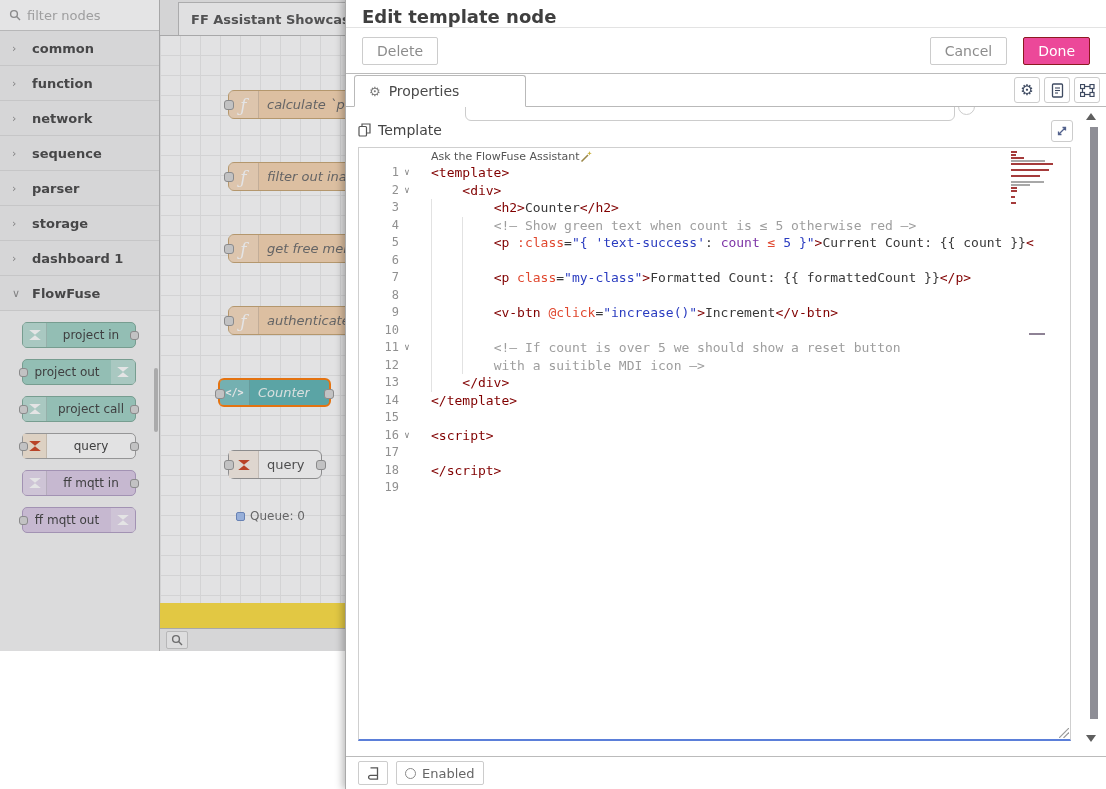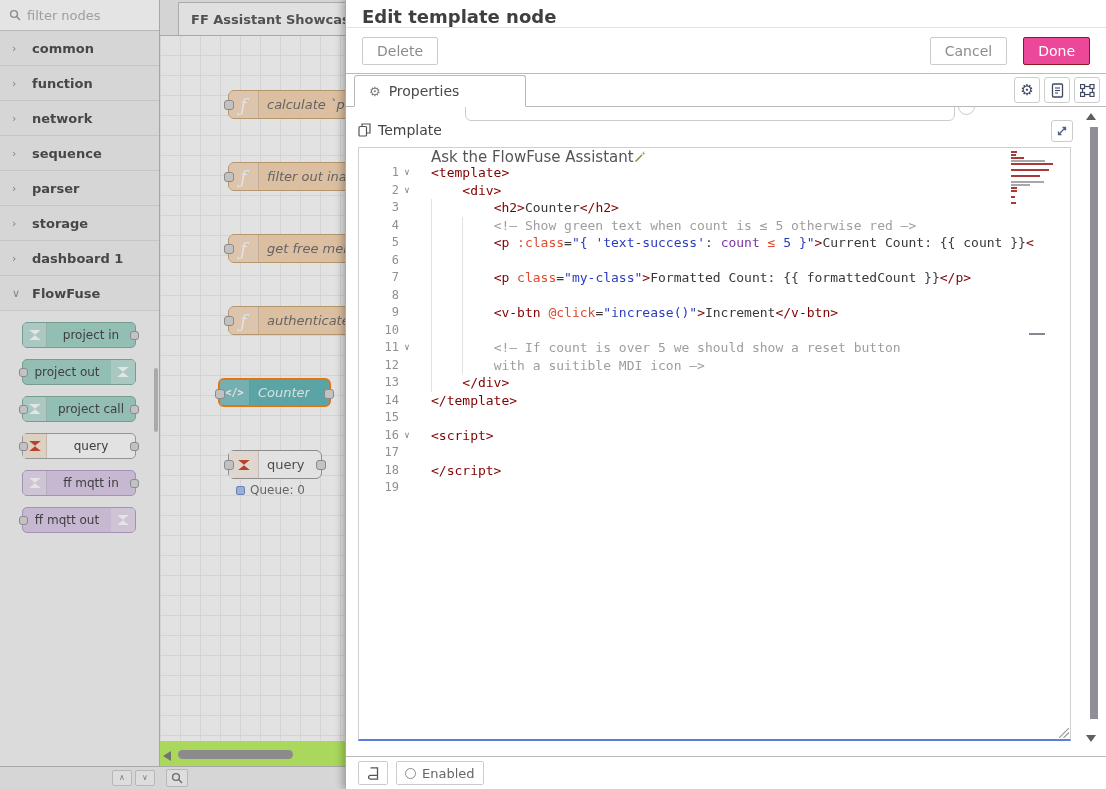--- a/index.html
+++ b/index.html
@@ -1,20 +1,20 @@
 <!DOCTYPE html>
 <html><head>
 <meta charset="utf-8">
 <style>
   html,body{margin:0;padding:0;width:1106px;height:789px;overflow:hidden;
     font-family:"DejaVu Sans","Liberation Sans",sans-serif;background:#fff;}
   .app{position:relative;width:1106px;height:789px;overflow:hidden;}
 
   
-  .left{position:absolute;left:0;top:0;width:345px;height:789px;overflow:hidden;background:#bef264;}
+  .left{position:absolute;left:0;top:0;width:345px;height:651px;overflow:hidden;background:#fde047;}
   .dim{position:absolute;inset:0;background:rgba(35,35,42,0.12);pointer-events:none;z-index:50;}
 
   
   .palette{position:absolute;left:0;top:0;width:160px;height:789px;background:#f5f5f5;border-right:1px solid #b9b9b9;box-sizing:border-box;}
   .pal-search{height:31px;background:#fff;border-bottom:1px solid #ccc;display:flex;align-items:center;gap:6px;padding:0 9px;color:#b0b0b0;font-size:13px;box-sizing:border-box;}
   .pal-cat{height:35px;display:flex;align-items:center;gap:10px;padding-left:12px;background:#f0f0f0;border-bottom:1px solid #ddd;font-size:13px;font-weight:bold;color:#4d4d4d;box-sizing:border-box;}
   .cat-ch{color:#8f8f8f;font-size:11px;width:10px;font-weight:normal;}
   .pal-node{position:relative;width:114px;height:26px;margin:11px 0 11px 22px;border-radius:5px;display:flex;align-items:center;font-size:12px;color:#444;box-sizing:border-box;}
   .k-teal{background:#A3D4C8;border:1px solid #83af9f;}
   .k-white{background:#fdfdfd;border:1px solid #a5a5a5;}
@@ -43,21 +43,21 @@
   .t-function .nicon{font-family:"DejaVu Serif",serif;font-style:italic;font-size:17px;color:#fff;}
   .t-template .nicon{font-family:"DejaVu Sans Mono",monospace;font-weight:bold;font-size:10px;color:#fff;}
   .t-query .nicon{background:#f9efe6;fill:#CE4828;}
   .nlabel{padding-left:8px;white-space:nowrap;overflow:hidden;}
   .t-function .nlabel{color:#6e6e6e;font-style:italic;}
   .t-template .nlabel{color:#f2faf8;font-style:italic;}
   .t-query .nlabel{color:#555;}
   .port{position:absolute;width:10px;height:10px;background:#d9d9d9;border:1px solid #999;border-radius:3px;box-sizing:border-box;}
   .cnode .port{top:9px;}
   .pl{left:-5px}.pr{right:-5px}
-  .nstatus{position:absolute;display:flex;align-items:center;gap:5px;font-size:12px;color:#707070;}
+  .nstatus{position:absolute;display:flex;align-items:center;gap:5px;font-size:12px;color:#707070;margin-top:26px;}
   .ndot{width:9px;height:9px;background:#A8C3F2;border:1px solid #7290C8;border-radius:2px;box-sizing:border-box;}
   .hscroll{position:absolute;left:160px;right:0;top:748px;height:14px;z-index:11;}
   .hs-arrow{position:absolute;left:3px;top:3px;width:0;height:0;border-top:5px solid transparent;border-bottom:5px solid transparent;border-right:8px solid #7f7f7f;}
   .hs-thumb{position:absolute;left:18px;top:2px;width:115px;height:9px;background:#9a9a9a;border-radius:5px;}
   .cfooter{position:absolute;left:160px;right:0;bottom:0;height:23px;background:#f0f0f0;border-top:1px solid #bbb;display:flex;align-items:center;padding-left:6px;box-sizing:border-box;z-index:11;}
   .mag-btn{width:22px;height:18px;border:1px solid #ccc;border-radius:2px;background:#f8f8f8;display:flex;align-items:center;justify-content:center;padding:0;}
 
   
   .tray{position:absolute;left:345px;top:0;width:761px;height:789px;background:#fff;border-left:1px solid #a9a9a9;box-shadow:-3px 0 7px rgba(0,0,0,0.25);box-sizing:border-box;z-index:100;}
   .tray-header{height:28px;padding:6px 16px 0;font-weight:bold;font-size:18px;color:#3f3f3f;border-bottom:1px solid #e3e3e3;box-sizing:border-box;}
@@ -75,21 +75,21 @@
   .form{position:relative;height:649px;overflow:hidden;background:#fff;}
   .partial-input{position:absolute;left:119px;top:-12px;width:490px;height:26px;border:1px solid #ccc;border-radius:6px;background:#fff;box-sizing:border-box;}
   .partial-circle{position:absolute;left:612px;top:-9px;width:17px;height:17px;border:1px solid #ccc;border-radius:50%;background:#fff;box-sizing:border-box;}
   .tri-up{position:absolute;right:10px;top:6px;width:0;height:0;border-left:5px solid transparent;border-right:5px solid transparent;border-bottom:7px solid #5f5f5f;}
   .tri-dn{position:absolute;right:10px;top:628px;width:0;height:0;border-left:5px solid transparent;border-right:5px solid transparent;border-top:7px solid #5f5f5f;}
   .tscroll{position:absolute;right:8px;top:20px;width:8px;height:592px;background:#8e8e96;}
   .tmpl-row{position:absolute;left:12px;top:15px;display:flex;align-items:center;gap:7px;font-size:14px;color:#444;}
   .expand-btn{position:absolute;right:33px;top:13px;width:22px;height:22px;border:1px solid #ccc;border-radius:3px;background:#fff;display:flex;align-items:center;justify-content:center;padding:0;}
 
   .editor{position:absolute;left:12px;top:40px;width:713px;height:594px;box-sizing:border-box;border:1px solid #cfcfcf;border-bottom:2px solid #5b7fd9;background:#fff;padding-top:16px;overflow:hidden;}
-  .assist{position:absolute;top:2px;left:72px;height:13px;font-size:15px;color:#555;display:flex;align-items:center;background:none;border:none;padding:0;font-family:inherit;}
+  .assist{position:absolute;top:2px;left:72px;height:13px;font-size:11px;color:#555;display:flex;align-items:center;background:none;border:none;padding:0;font-family:inherit;}
   .crow{display:flex;height:17.5px;line-height:17.5px;font-family:"DejaVu Sans Mono",monospace;font-size:13px;}
   .ln{width:40px;text-align:right;color:#909090;font-size:12px;flex:none;}
   .fold{width:16px;text-align:center;color:#808080;font-size:9px;flex:none;}
   .cl{position:relative;margin-left:16px;white-space:pre;flex:1;overflow:hidden;}
   .guide{position:absolute;top:0;bottom:0;border-left:1px solid #e2e2e2;}
   .sg-tag{color:#800000}.sg-attr{color:#e0482f}.sg-op{color:#e0482f}
   .sg-str{color:#2a3cc0}.sg-num{color:#2a3cc0}.sg-var{color:#7d34a6}
   .sg-txt{color:#383838}.sg-pun{color:#383838}.sg-com{color:#9e9e9e}
   .mini{position:absolute;right:5px;top:3px;width:54px;display:flex;flex-direction:column;gap:1px;}
   .mini i{display:block;height:2px;}

